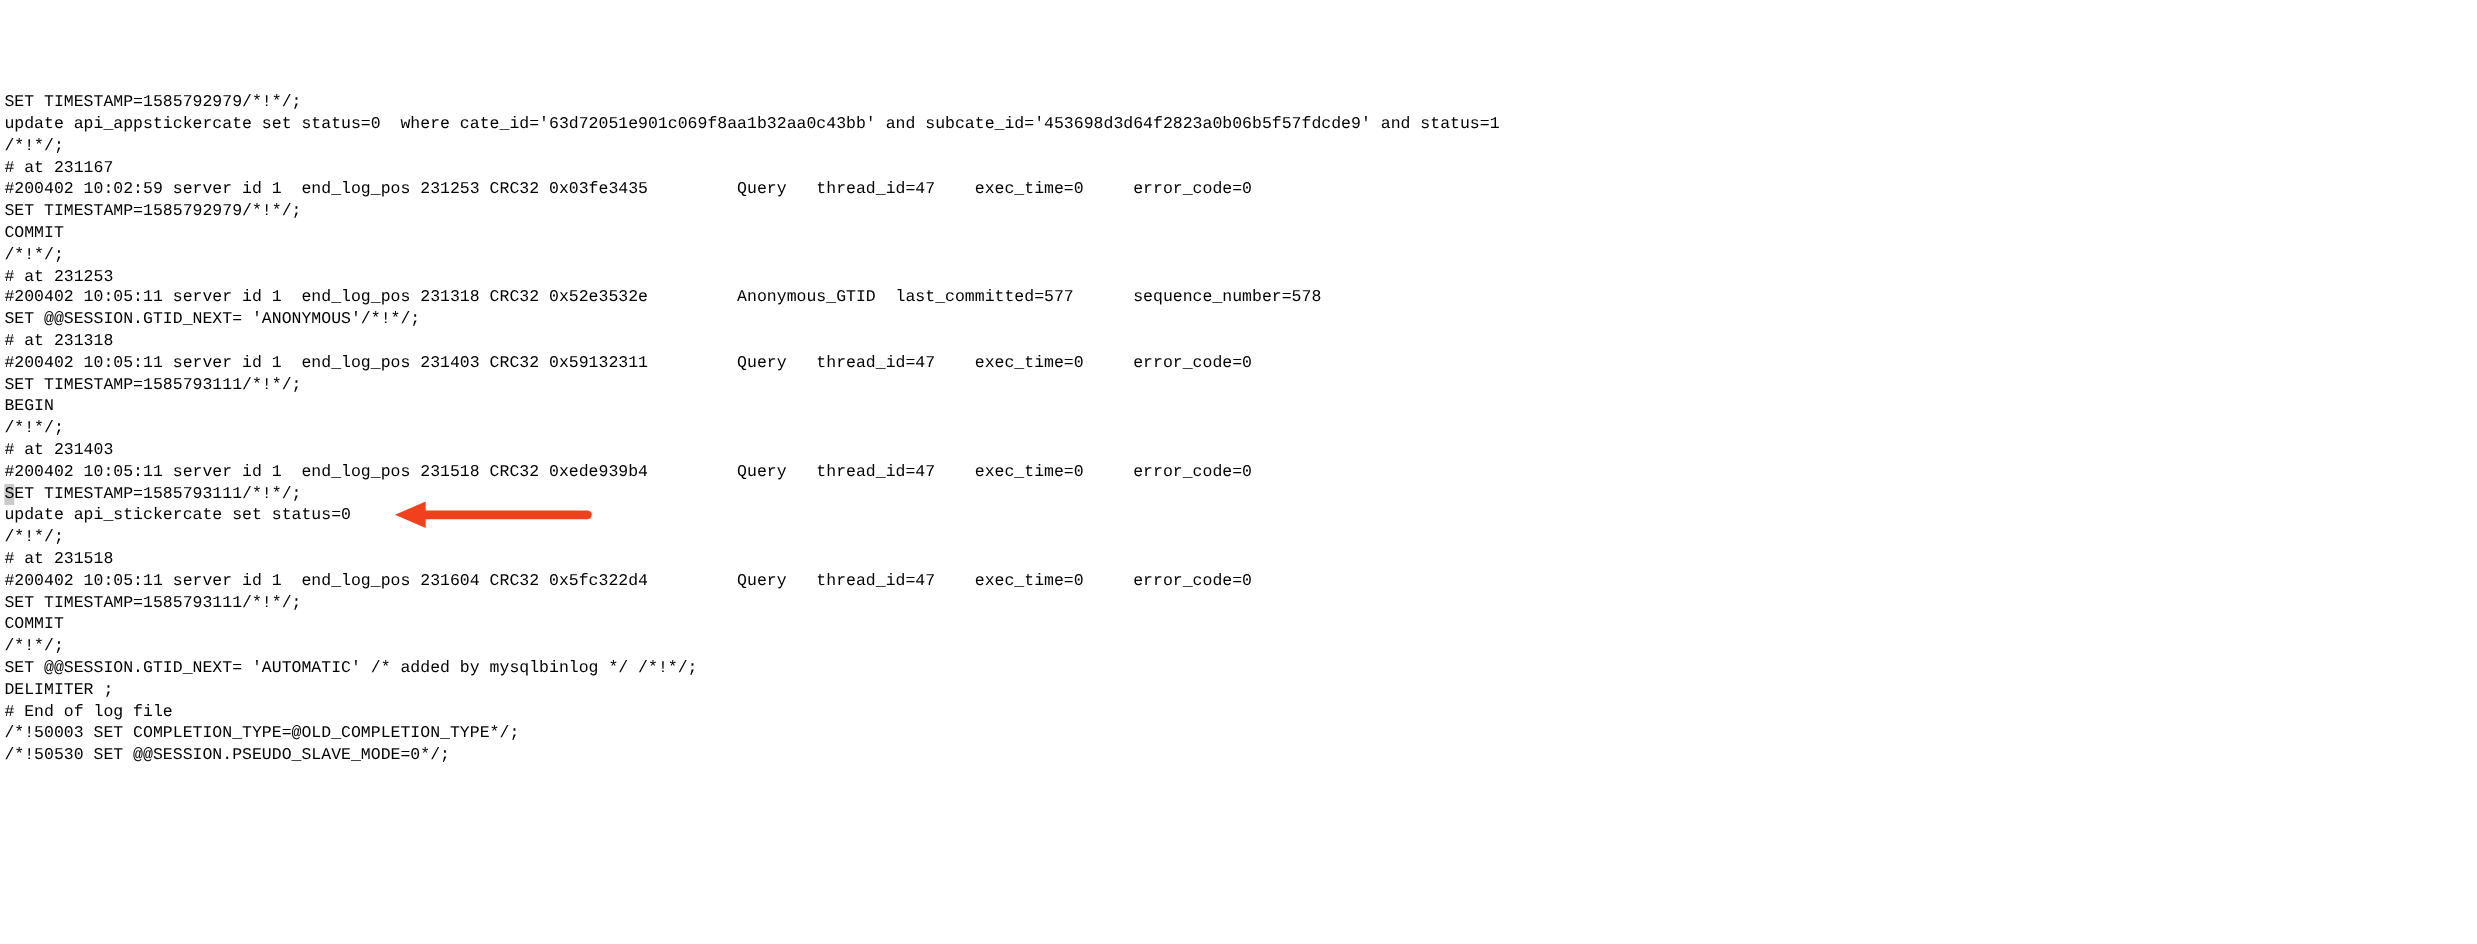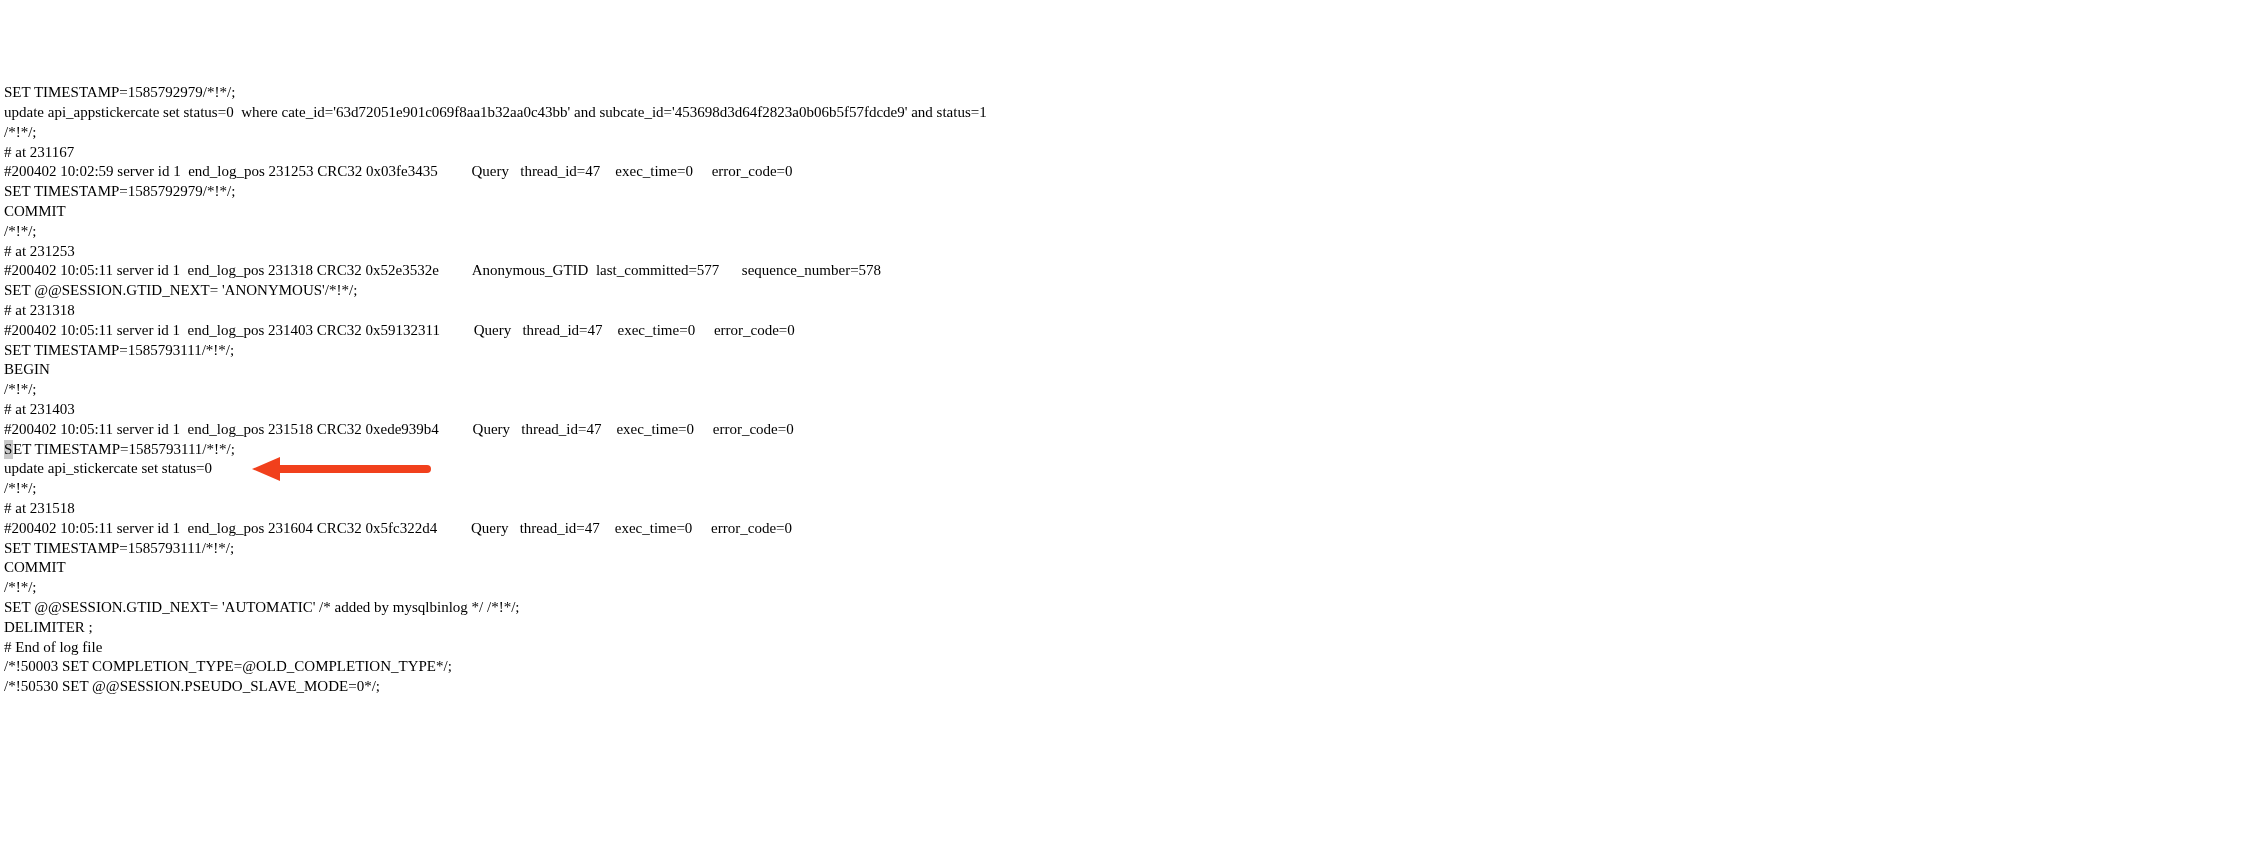--- a/index.html
+++ b/index.html
@@ -8,21 +8,20 @@
     background: #ffffff;
     font-family: "Menlo", "Consolas", "Courier New", monospace;
     font-size: 15px;
     line-height: 1.32;
     color: #000000;
     white-space: pre;
     overflow-x: auto;
   }
   .line {
     display: block;
-    font-family: Liberation Serif, serif;
   }
   .highlight {
     background: #c9c9c9;
     display: inline-block;
     width: 0.6em;
   }
   .arrow-wrap {
     position: relative;
     display: inline-block;
     vertical-align: middle;

